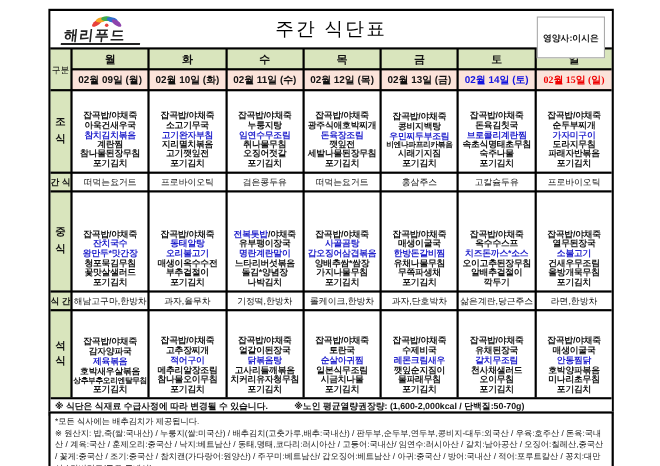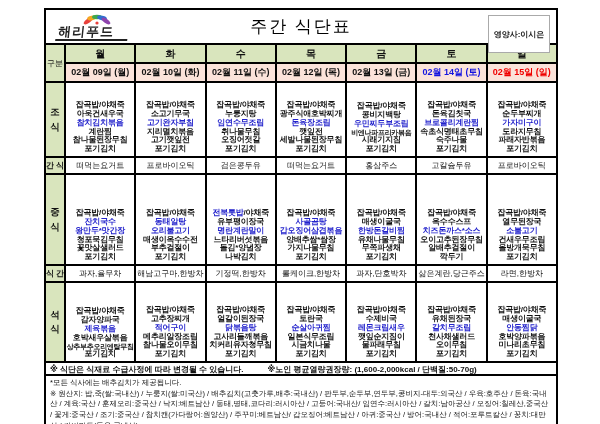--- a/index.html
+++ b/index.html
@@ -33,21 +33,21 @@
     display:grid; border-top:2px solid #000;
     grid-template-columns:18px repeat(7,1fr);
     grid-template-rows:17px 17px 73px 15px 89px 15px 78px;
     gap:2px; background:#000;
   }
   .cell { background:#fff; display:flex; align-items:center; justify-content:center; overflow:hidden; }
   .gubun-cell { grid-row:1 / 3; background:#d9e5bd; font-size:8px; font-weight:normal; }
   .day-cell  { background:#d9e5bd; font-size:10px; font-weight:bold; }
   .date-cell { background:#fbe3da; font-size:9px; font-weight:bold; white-space:nowrap; }
   .date-sat  { color:#1414e0;text-align:right; }
-  .date-sun  { color:#f00000; }
+  .date-sun  { color:#f00000;font-family:Liberation Serif, serif; }
   .label-cell { background:#d9e5bd; font-weight:bold; font-size:9.5px; flex-direction:column; }
   .label-cell .ch { display:block; line-height:1.5; }
   .label-cell.horiz { flex-direction:row; font-size:8px; white-space:nowrap; }
   .menu-cell { flex-direction:column; justify-content:flex-end; padding:2px 0; }
   .menu-line { font-size:8px; font-weight:bold; white-space:nowrap; line-height:1.1; letter-spacing:-0.2px; }
   .menu-line.tight { font-size:7px; letter-spacing:-0.3px; }
   .menu-line .hl { color:#2222cc; }
   .snack-cell { font-size:8px; font-weight:normal; white-space:nowrap; }
   
   .table-footer {
@@ -221,22 +221,22 @@
       </div>
       <div class="cell menu-cell">
         <div class="menu-line"><span>잡곡밥/야채죽</span></div>
         <div class="menu-line"><span>열무된장국</span></div>
         <div class="menu-line"><span class="hl">소불고기</span></div>
         <div class="menu-line"><span>건새우무조림</span></div>
         <div class="menu-line"><span>올방개묵무침</span></div>
         <div class="menu-line"><span>포기김치</span></div>
       </div>
       <div class="cell label-cell horiz">식 간</div>
+      <div class="cell snack-cell">해남고구마,한방차</div>
       <div class="cell snack-cell">과자,율무차</div>
-      <div class="cell snack-cell">해남고구마,한방차</div>
       <div class="cell snack-cell">기정떡,한방차</div>
       <div class="cell snack-cell">롤케이크,한방차</div>
       <div class="cell snack-cell">과자,단호박차</div>
       <div class="cell snack-cell">삶은계란,당근주스</div>
       <div class="cell snack-cell">라면,한방차</div>
       <div class="cell label-cell">
         <span class="ch">석</span>
         <span class="ch">식</span>
       </div>
       <div class="cell menu-cell">

